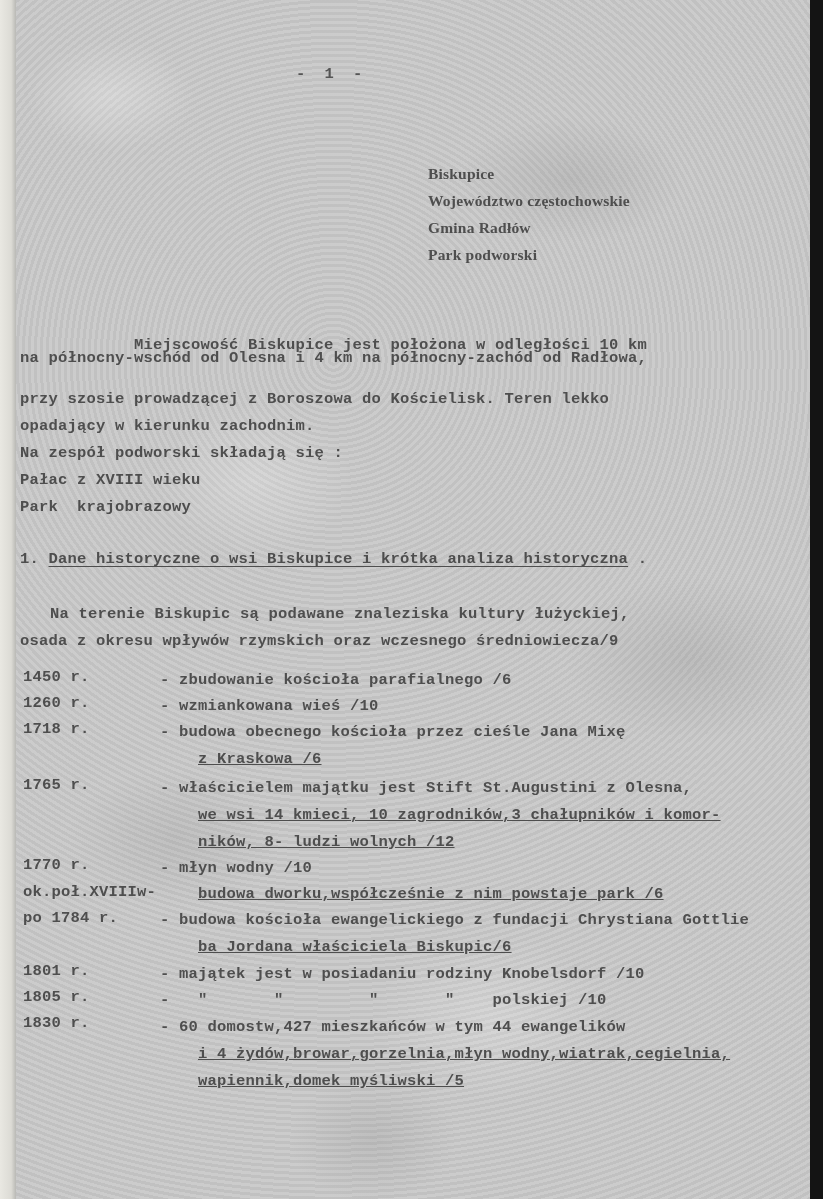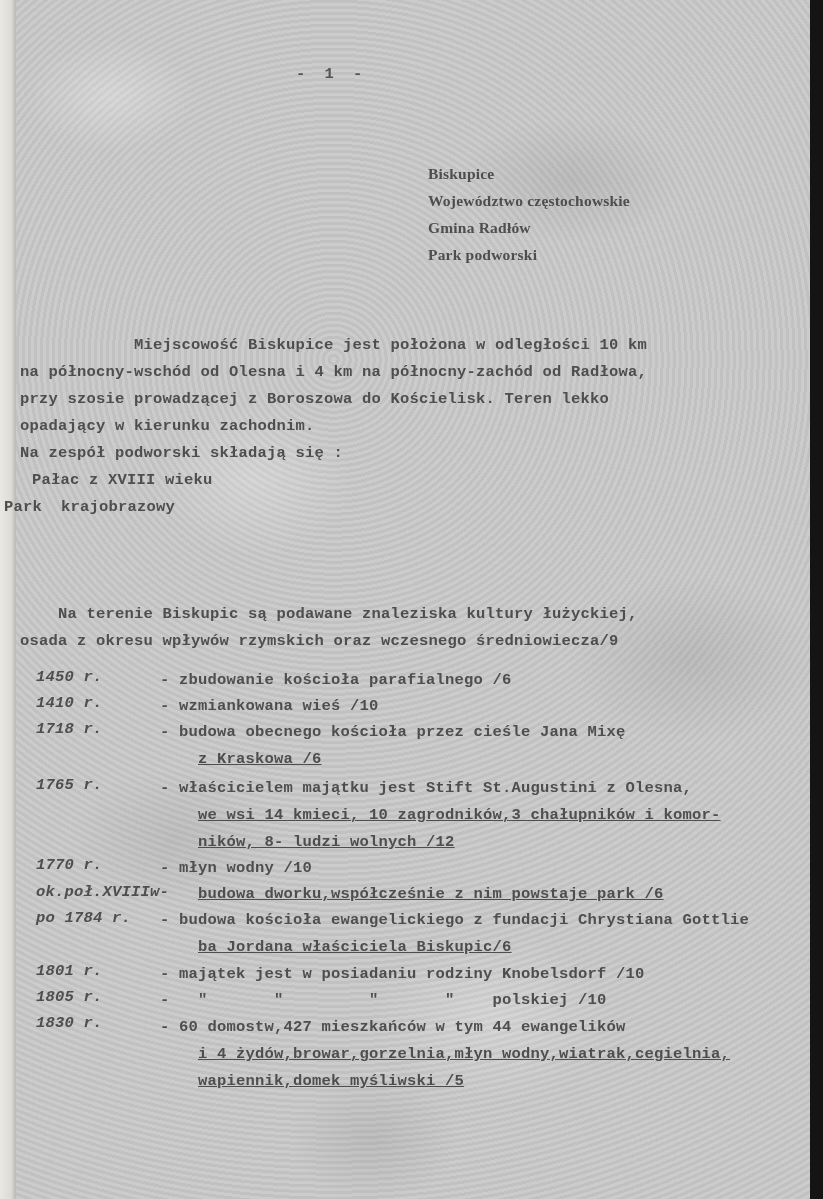--- a/index.html
+++ b/index.html
@@ -58,22 +58,21 @@
       white-space: pre;
       line-height: 20px;
     }
     .page-number { left: 296px; top: 64px; color: #555; }
     .header-block .line { left: 428px; font-family: Liberation Serif, serif; }
     .underline { text-decoration: underline; text-underline-offset: 3px; }
     .year {
       position: absolute;
       white-space: pre;
       line-height: 20px;
-      left: 36px;
-      font-style: italic;
+      left: 23px;
     }
     .entry-text {
       position: absolute;
       white-space: pre;
       line-height: 20px;
       left: 160px;
     }
     .cont { left: 198px; text-decoration: underline; }
   </style>
 </head>
@@ -90,41 +89,42 @@
 
     <div class="header-block">
       <div class="line" style="top:164px">Biskupice</div>
       <div class="line" style="top:191px">Województwo częstochowskie</div>
       <div class="line" style="top:218px">Gmina Radłów</div>
       <div class="line" style="top:245px">Park podworski</div>
     </div>
 
     <div class="intro-block">
       <div class="line" style="left:134px; top:335px">Miejscowość Biskupice jest położona w odległości 10 km</div>
-      <div class="line" style="left:20px; top:362px">na północny-wschód od Olesna i 4 km na północny-zachód od Radłowa,</div>
+      <div class="line" style="left:20px; top:348px">na północny-wschód od Olesna i 4 km na północny-zachód od Radłowa,</div>
       <div class="line" style="left:20px; top:389px">przy szosie prowadzącej z Boroszowa do Kościelisk. Teren lekko</div>
       <div class="line" style="left:20px; top:416px">opadający w kierunku zachodnim.</div>
       <div class="line" style="left:20px; top:443px">Na zespół podworski składają się :</div>
-      <div class="line" style="left:32px; top:470px">Pałac z XVIII wieku</div>
-      <div class="line" style="left:4px; top:497px">Park  krajobrazowy</div>
+      <div class="line" style="left:20px; top:470px">Pałac z XVIII wieku</div>
+      <div class="line" style="left:20px; top:497px">Park  krajobrazowy</div>
     </div>
 
+    <div class="line" style="left:20px; top:549px"><span>1.</span> <span class="underline">Dane historyczne o wsi Biskupice i krótka analiza historyczna</span> <span>.</span></div>
 
     <div class="section-intro">
-      <div class="line" style="left:58px; top:604px">Na terenie Biskupic są podawane znaleziska kultury łużyckiej,</div>
+      <div class="line" style="left:50px; top:604px">Na terenie Biskupic są podawane znaleziska kultury łużyckiej,</div>
       <div class="line" style="left:20px; top:631px">osada z okresu wpływów rzymskich oraz wczesnego średniowiecza/9</div>
     </div>
 
     <div class="chronology">
       <div>
         <div class="year" style="top:667px">1450 r.</div>
         <div class="entry-text" style="top:670px">- zbudowanie kościoła parafialnego /6</div>
       </div>
       <div>
-        <div class="year" style="top:693px">1410 r.</div>
+        <div class="year" style="top:693px">1260 r.</div>
         <div class="entry-text" style="top:696px">- wzmiankowana wieś /10</div>
       </div>
       <div>
         <div class="year" style="top:719px">1718 r.</div>
         <div class="entry-text" style="top:722px">- budowa obecnego kościoła przez cieśle Jana Mixę</div>
         <div class="entry-text cont" style="top:749px">z Kraskowa /6</div>
       </div>
       <div>
         <div class="year" style="top:775px">1765 r.</div>
         <div class="entry-text" style="top:778px">- właścicielem majątku jest Stift St.Augustini z Olesna,</div>

